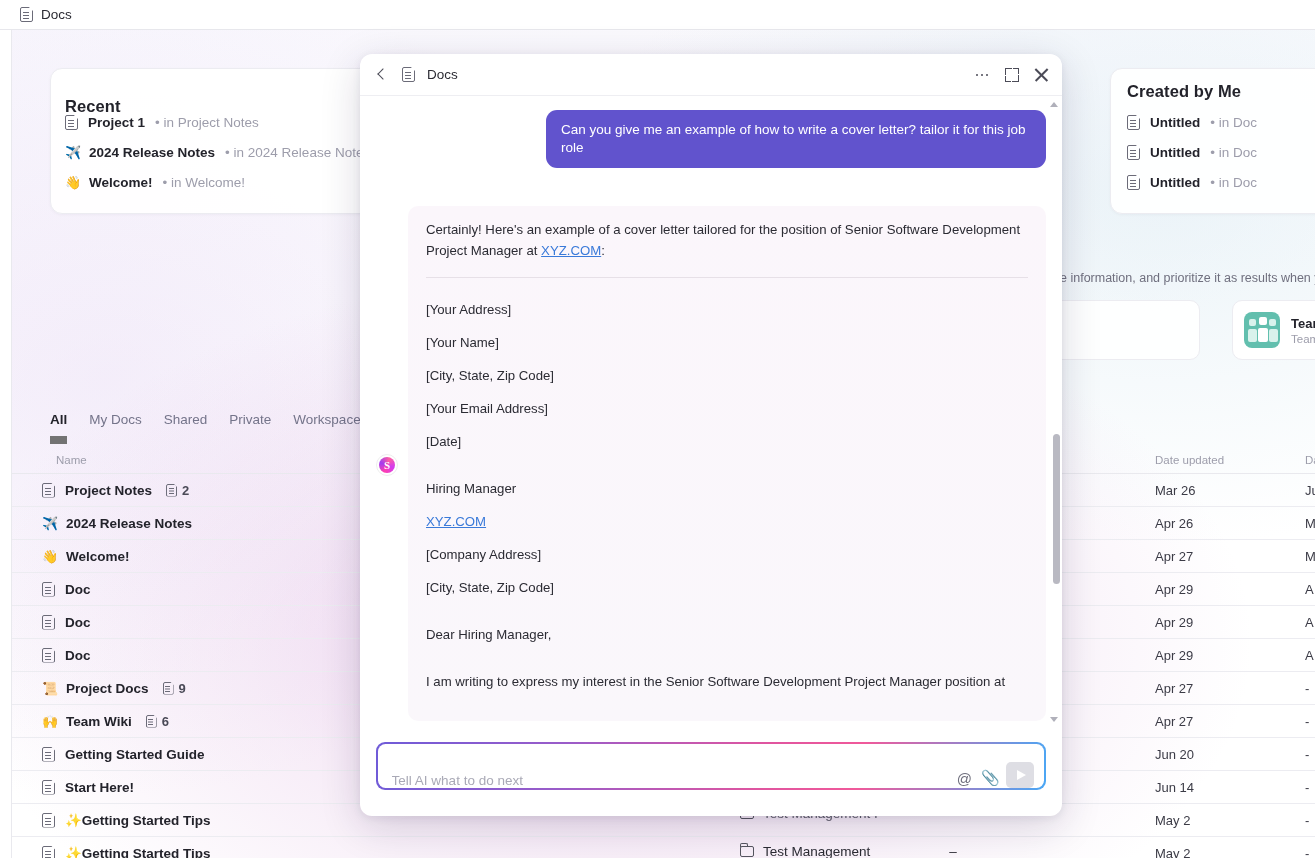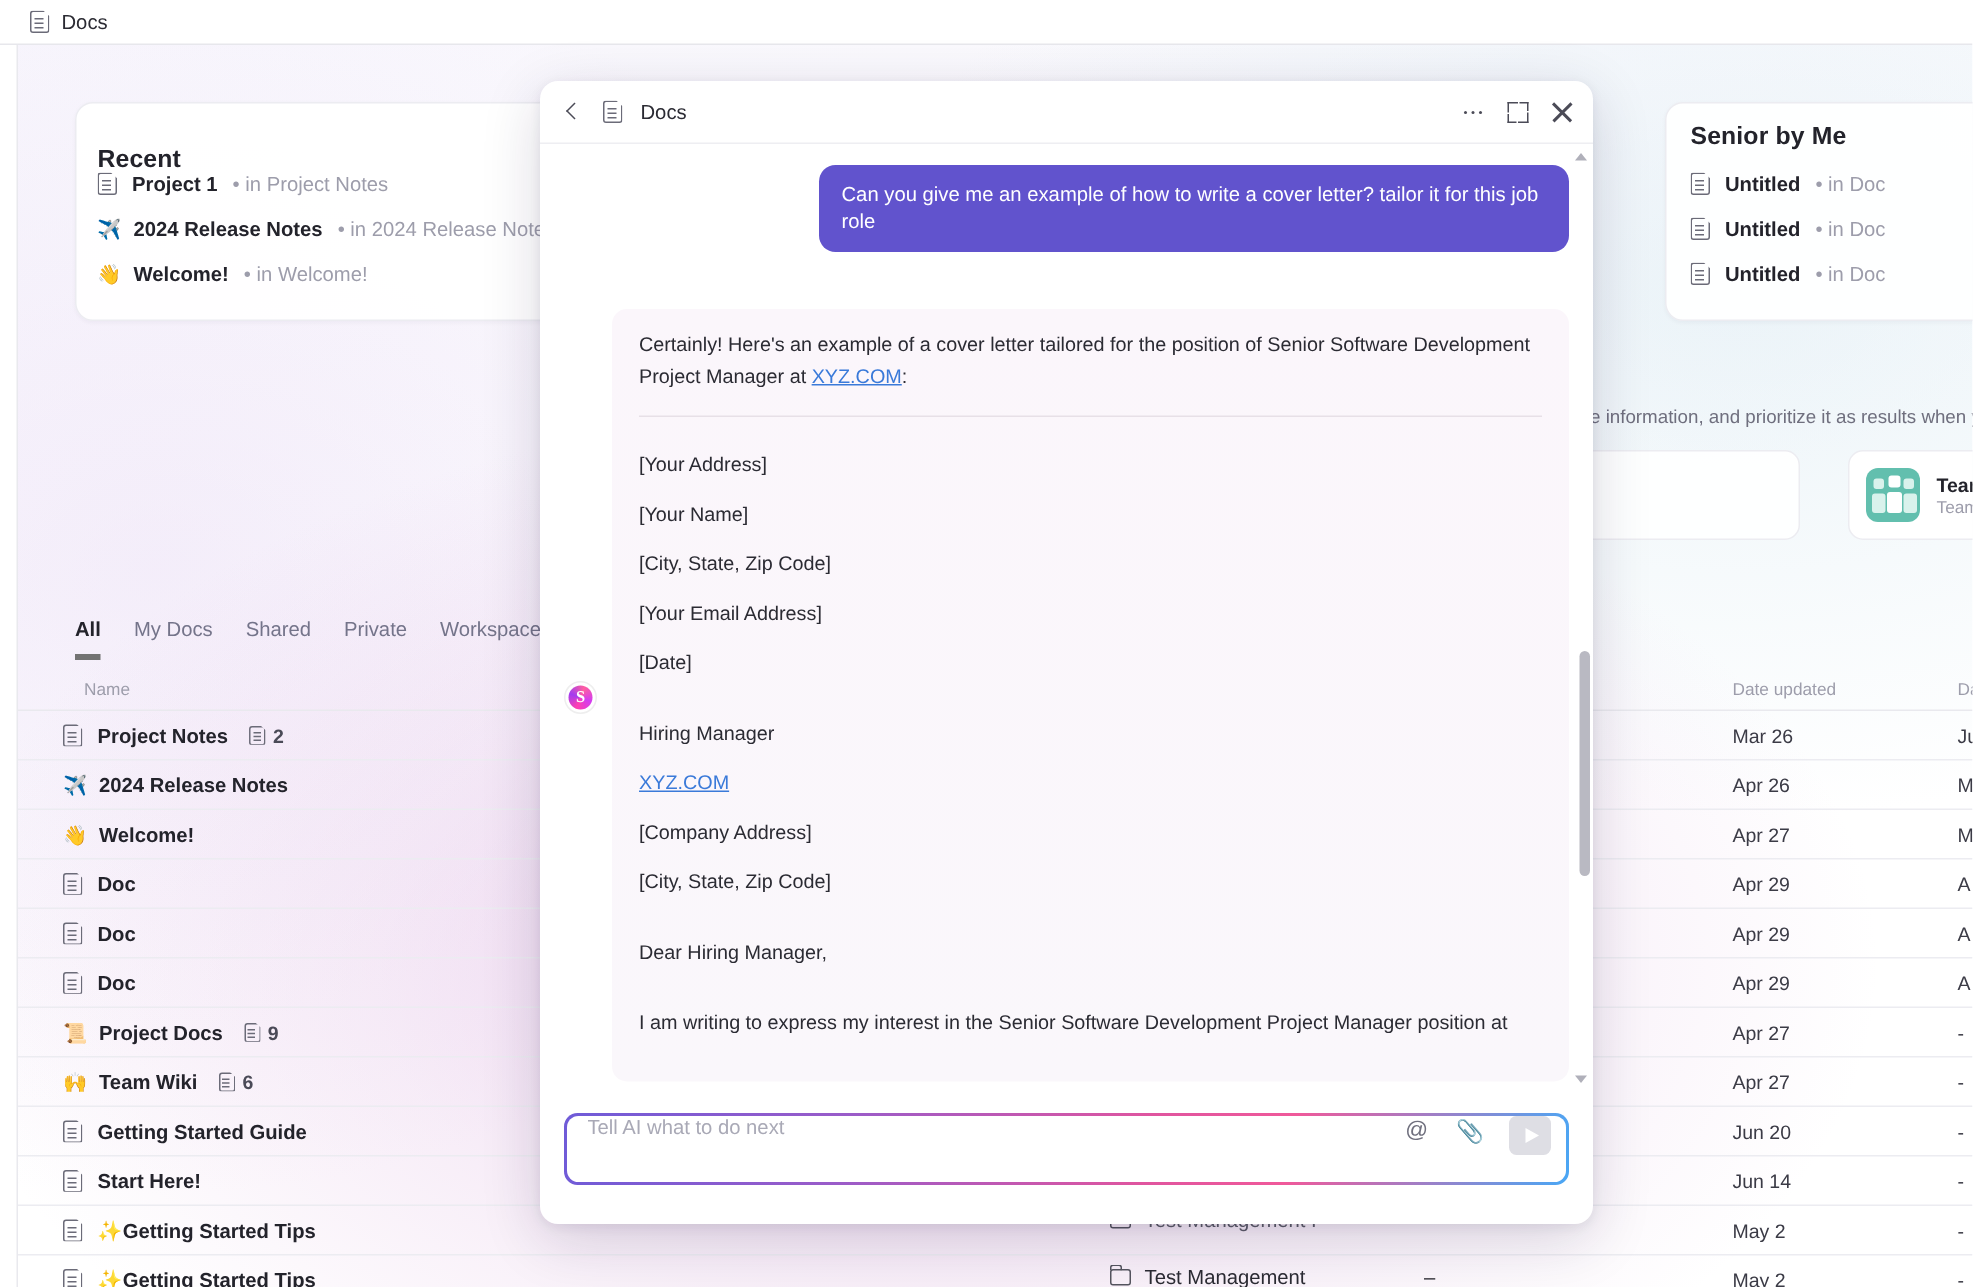--- a/index.html
+++ b/index.html
@@ -115,21 +115,21 @@
   .tt-h3{ left:25px; top:7px; width:7px; height:7px; border-radius:50%; background:#d9f2ec !important;}
   .tt-b1{ left:4px; top:17px; width:9px; height:13px; background:#d9f2ec !important;}
   .tt-b2{ left:14px; top:16px; width:10px; height:14px;}
   .tt-b3{ left:25px; top:17px; width:9px; height:13px; background:#d9f2ec !important;}
   .team-name { font-size: 13px; font-weight: 700; color:#23232b; }
   .team-sub  { font-size: 11.5px; color:#9d9dab; margin-top:2px; }
 
   
   .tabs { position:absolute; left: 50px; top: 412px; display:flex; gap: 22px; }
   .tab { font-size: 13.5px; color: #74748a; padding-bottom: 9px; cursor: pointer; }
-  .tab.active { color: #23232b; font-weight: 700; border-bottom: 4px solid #737373; }
+  .tab.active { color: #23232b; font-weight: 700; border-bottom: 8px solid #737373; }
 
   .table { position:absolute; left: 12px; top: 446px; right: 0; bottom: 0; }
   .thead {
     position:relative; height: 28px; border-bottom: 1px solid #e9e9ee;
     font-size: 11.5px; color: #9d9dab;
   }
   .thead .th-name { position:absolute; left: 44px; top: 8px; }
   .thead .th-du   { position:absolute; left: 1143px; top: 8px; }
   .thead .th-dc   { position:absolute; left: 1293px; top: 8px; }
 
@@ -231,21 +231,21 @@
   .sb-up   { top: 48px;  border-left:4px solid transparent; border-right:4px solid transparent; border-bottom:5px solid #b0b0ba; }
   .sb-down { bottom: 94px; border-left:4px solid transparent; border-right:4px solid transparent; border-top:5px solid #b0b0ba; }
 
   .composer {
     position:absolute; left: 16px; right: 16px; bottom: 26px; height: 48px;
     border-radius: 9px; padding: 1.6px;
     background: linear-gradient(100deg, #6f5bd8 0%, #9a5cc9 28%, #e0559f 58%, #f0599a 72%, #49a7f5 100%);
   }
   .composer-inner {
     width:100%; height:100%; background:#fff; border-radius: 7.6px;
-    display:flex; align-items:flex-start; padding: 0 10px 0 14px; gap: 16px;
+    display:flex; align-items:flex-end; padding: 0 10px 0 14px; gap: 6px;
   }
   .composer-input {
     flex:1; border:none; outline:none; font-size: 13.5px; color:#2b2b33;
     font-family: "Liberation Sans", sans-serif; background: transparent;
   }
   .composer-input::placeholder { color:#a9a9b6; }
   .cm-ico { width: 20px; height: 20px; position:relative; cursor:pointer; flex:none; color:#70707e;
             display:flex; align-items:center; justify-content:center; font-size: 15px; }
   .send-btn {
     width: 28px; height: 26px; border-radius: 5px; background:#dedee4; flex:none;
@@ -284,21 +284,21 @@
     </div>
     <div class="rrow" style="top:106px;">
       <span class="emoji">👋</span>
       <span class="nm">Welcome!</span>
       <span class="sub">• in Welcome!</span>
     </div>
   </div>
 
 
   <div class="card created-card">
-    <div class="card-title">Senior by Me</div>
+    <div class="card-title">Created by Me</div>
     <div class="crow" style="top:46px;">
       <span class="doc-ico"></span>
       <span class="nm">Untitled</span>
       <span class="sub">• in Doc</span>
     </div>
     <div class="crow" style="top:76px;">
       <span class="doc-ico"></span>
       <span class="nm">Untitled</span>
       <span class="sub">• in Doc</span>
     </div>

